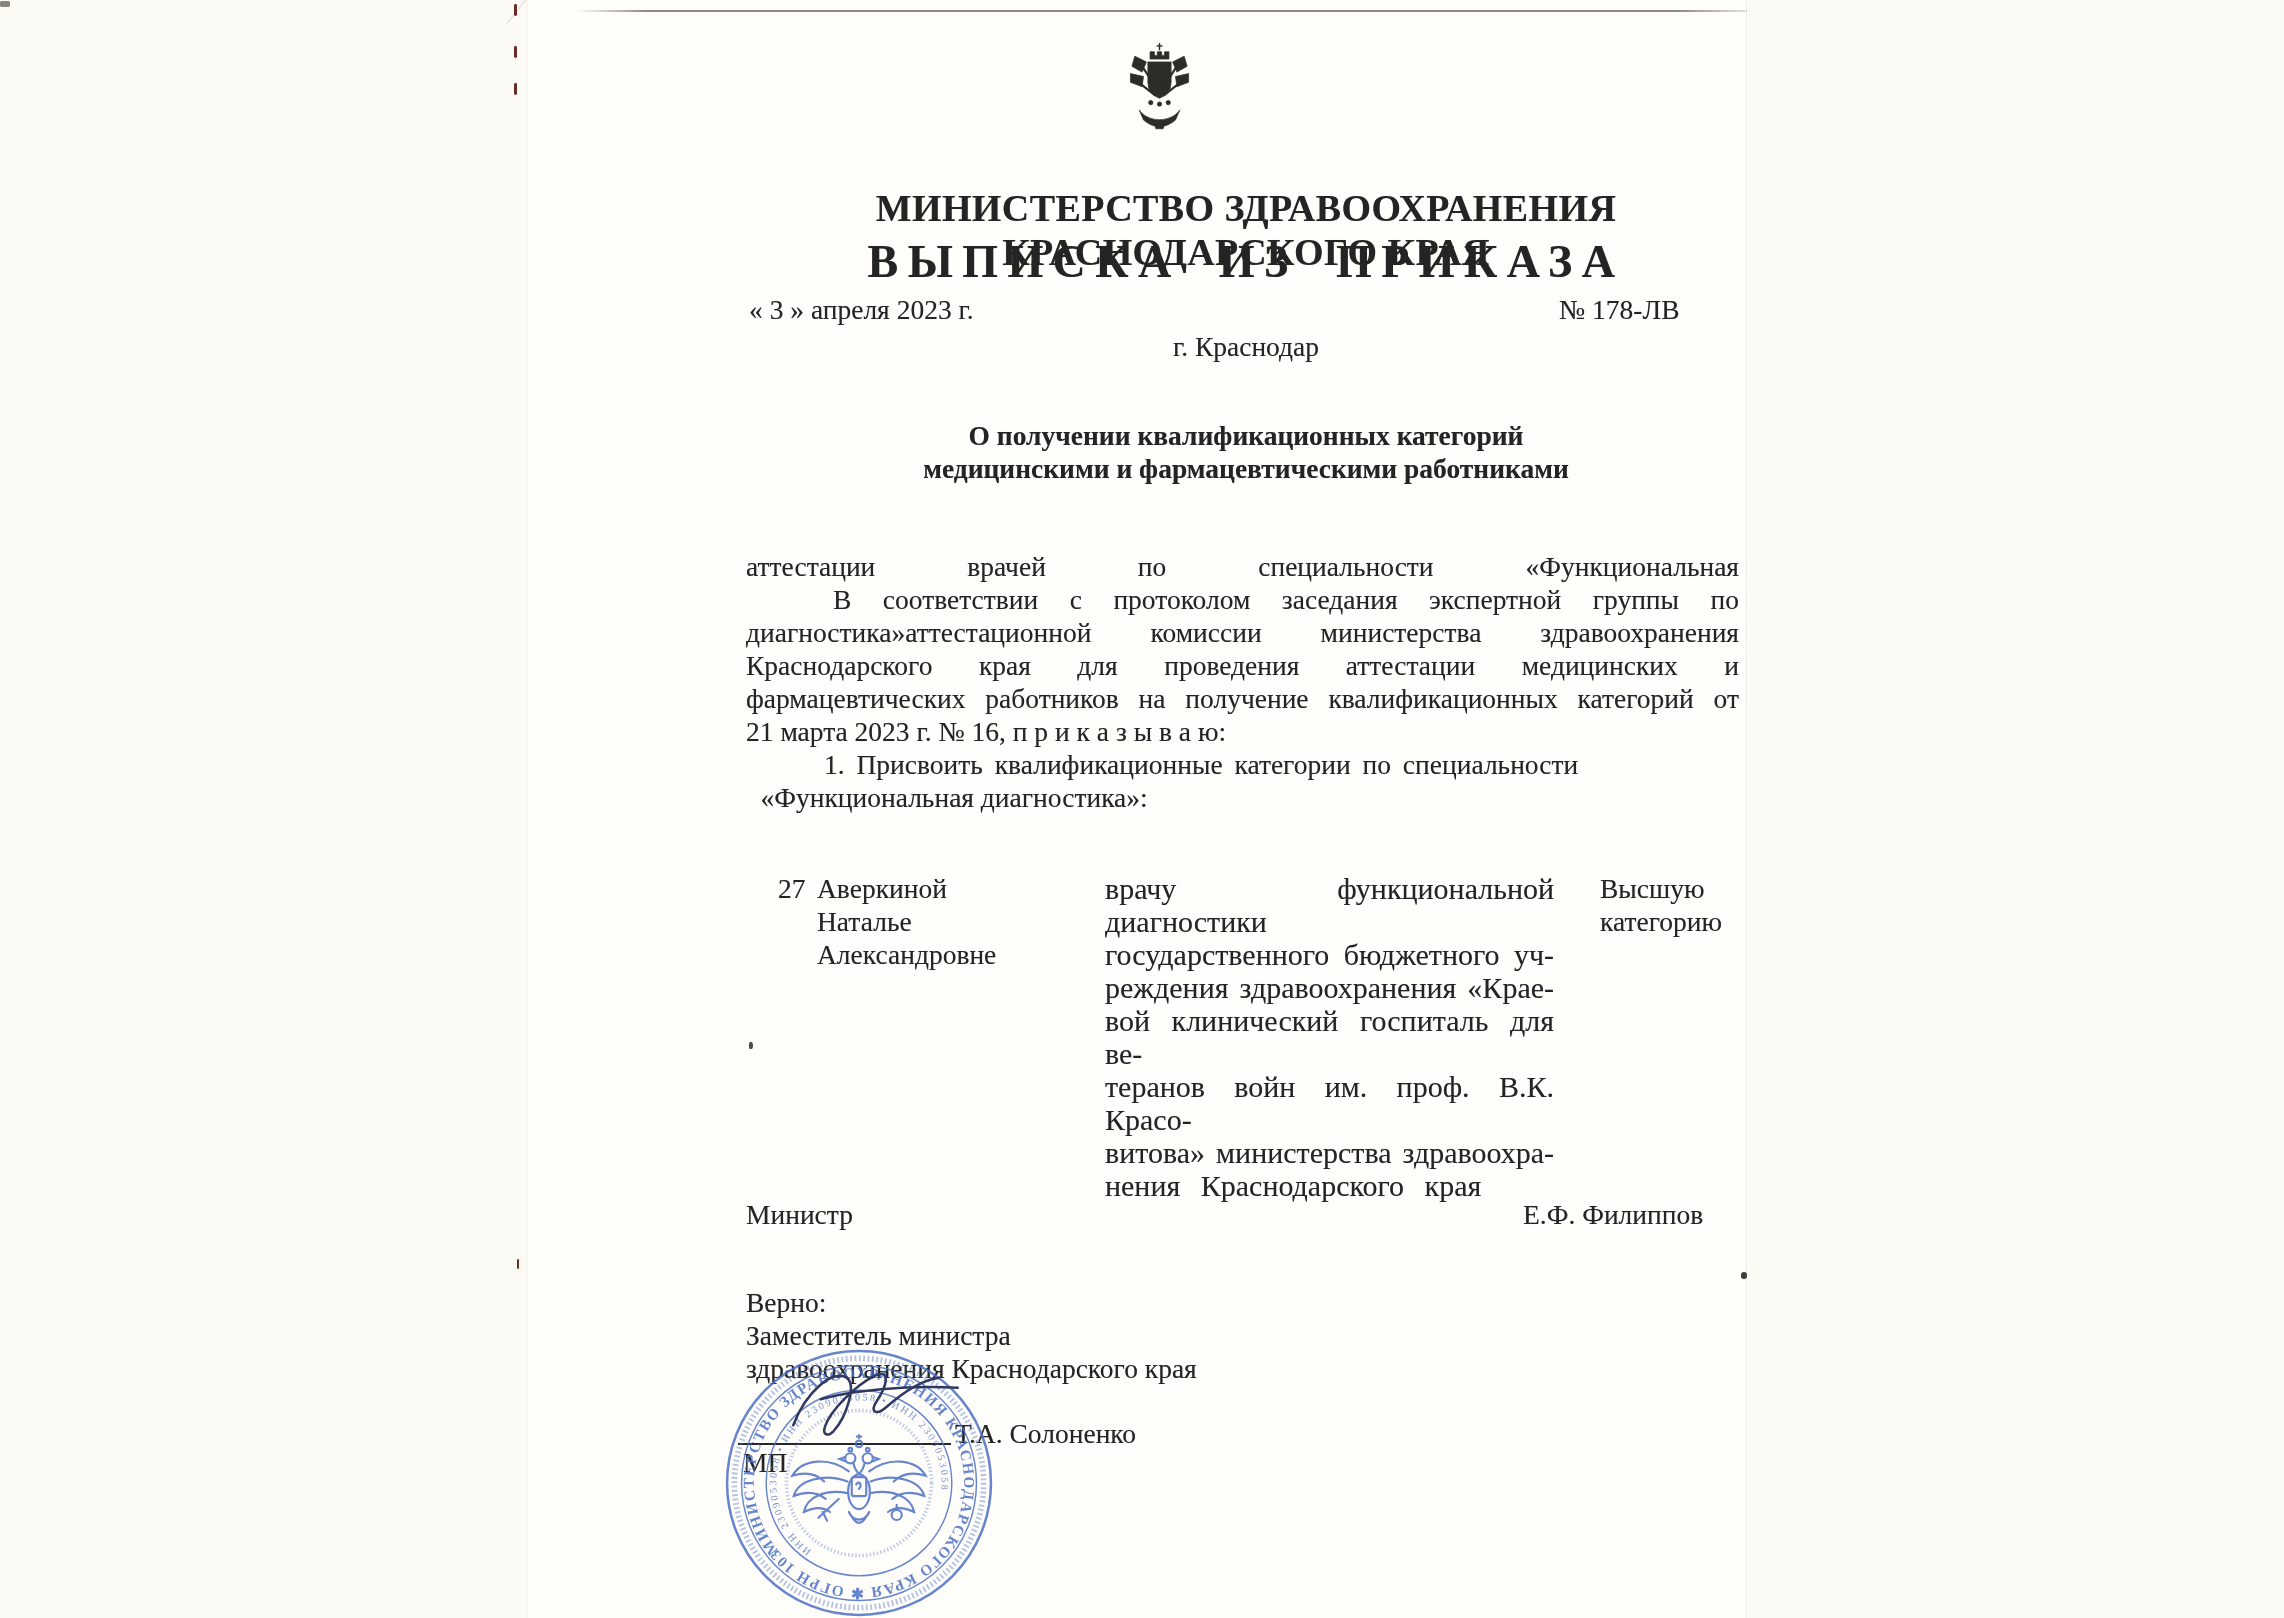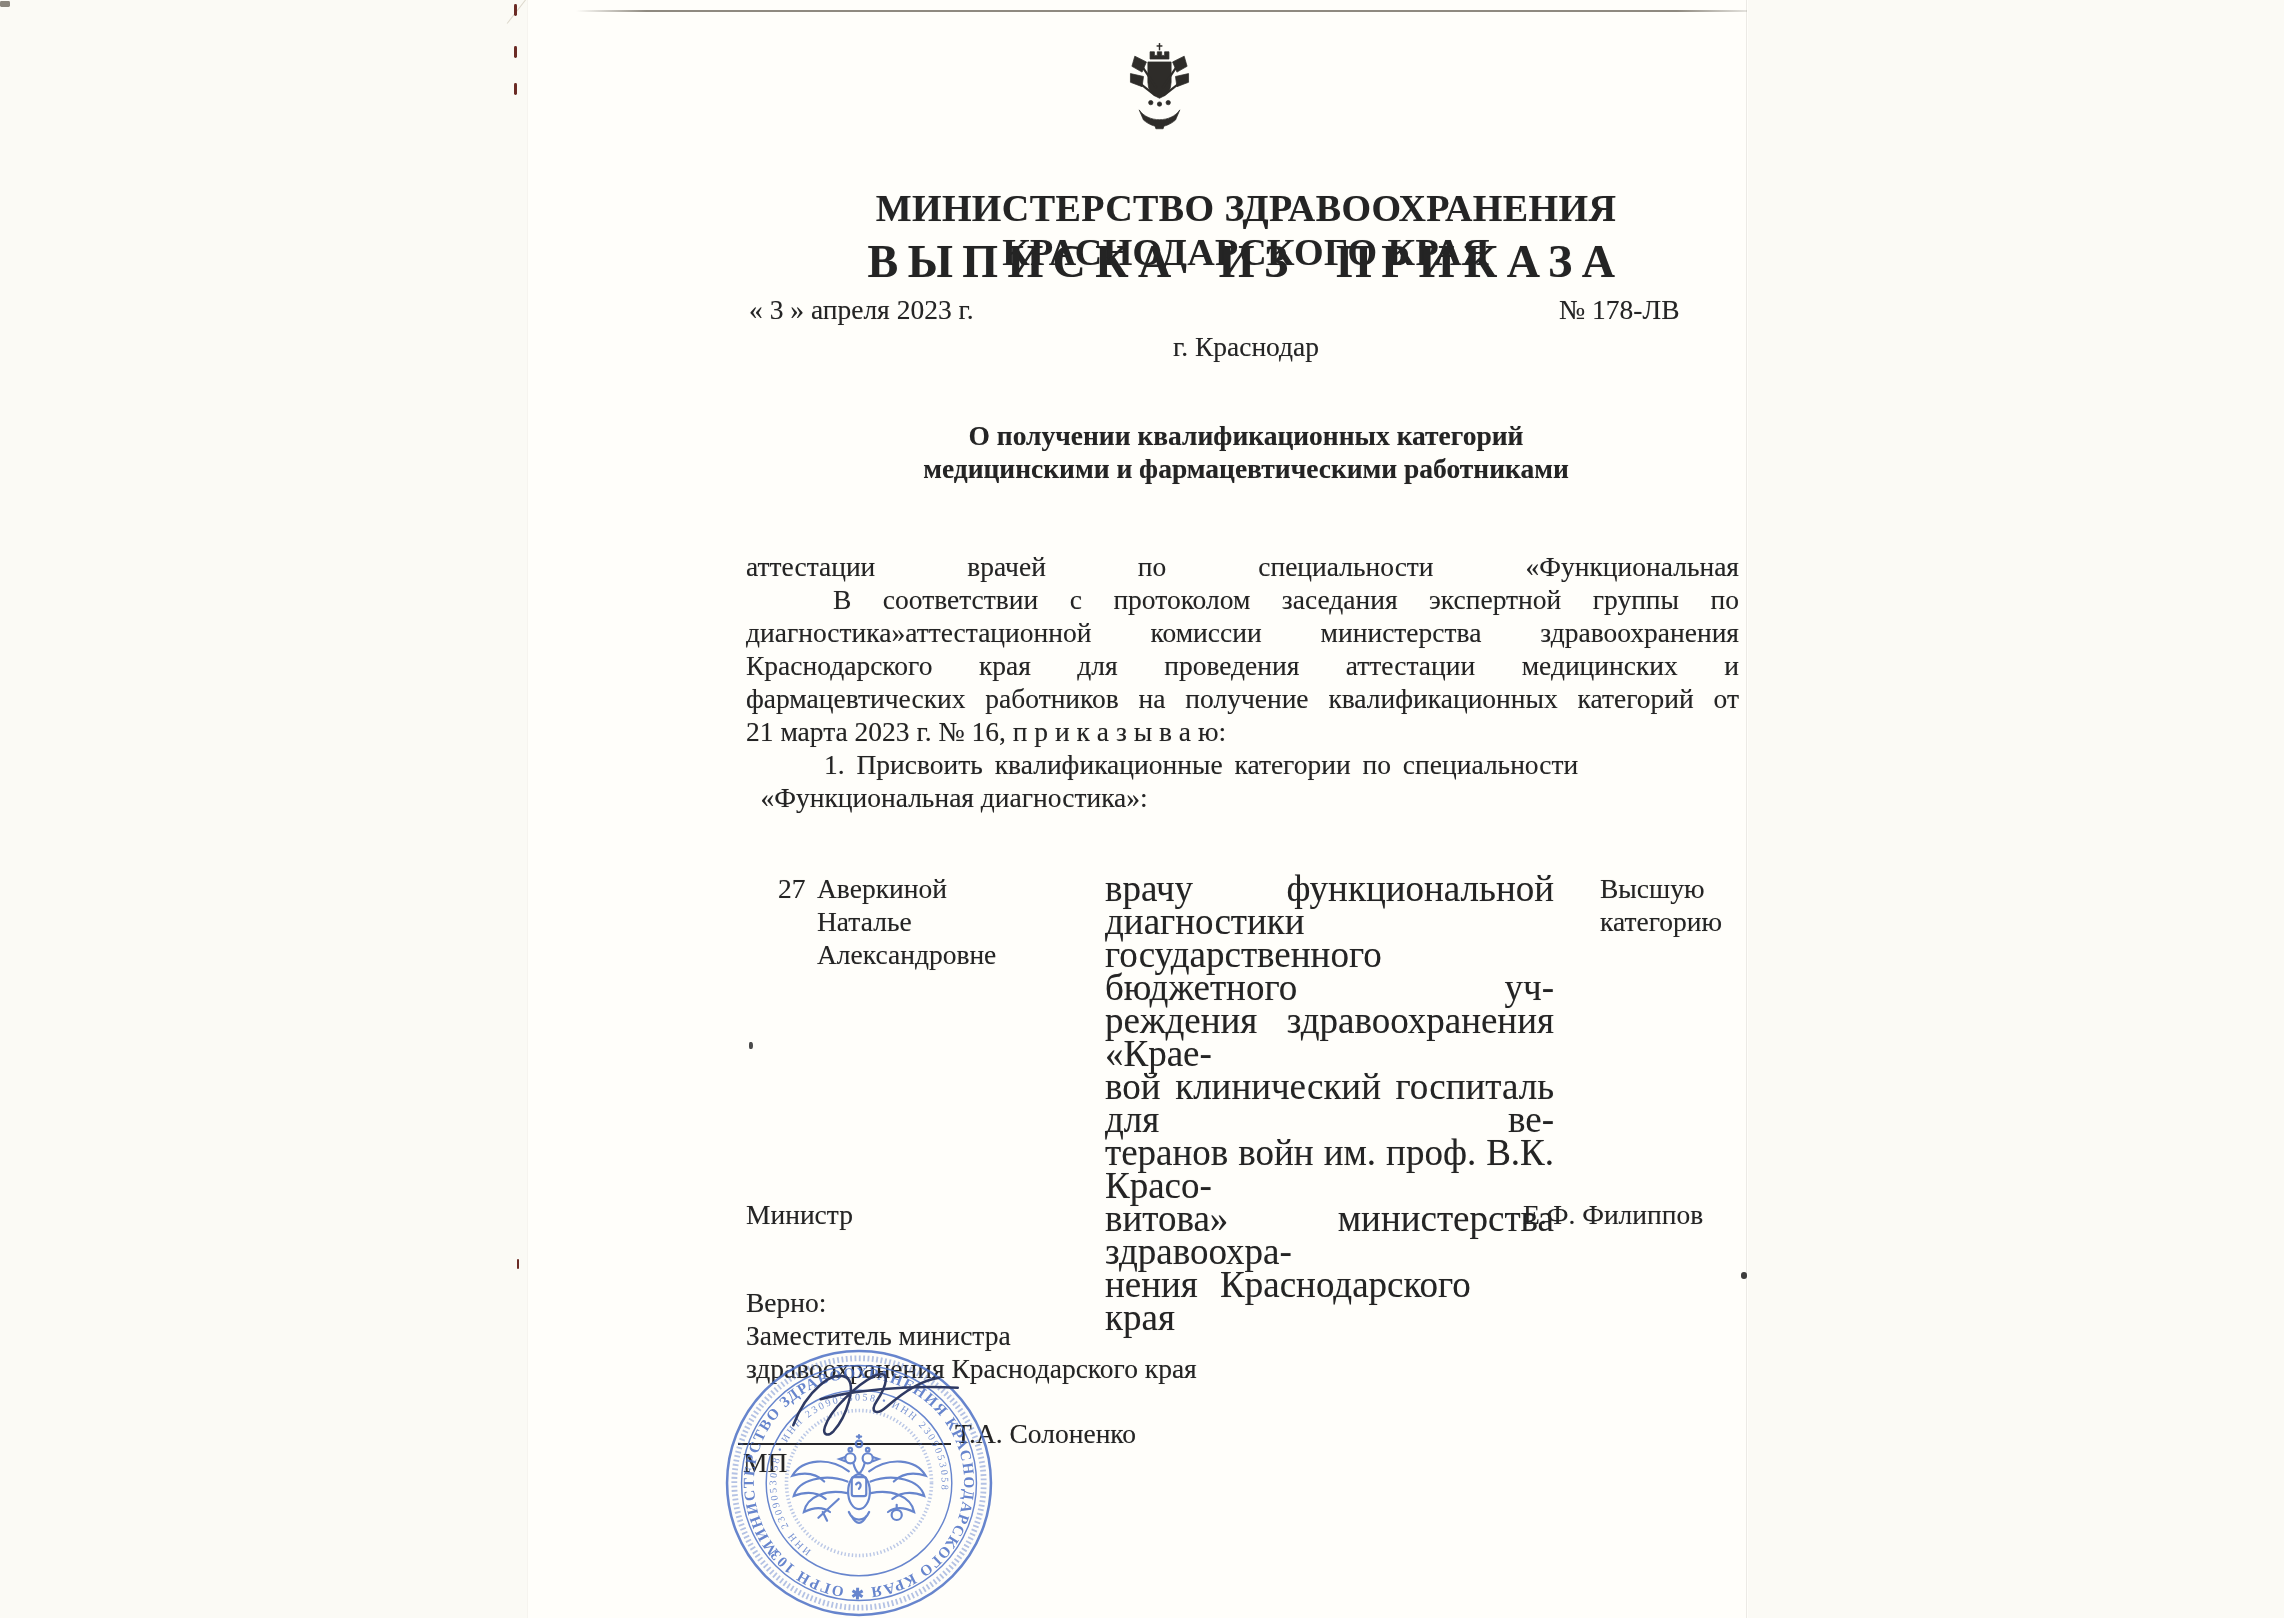--- a/index.html
+++ b/index.html
@@ -98,21 +98,21 @@
   </div>
 
   <div class="abs soft body-size" style="left:746px;top:872px;margin-left:32px;">27</div>
 
   <div class="abs soft body-size" style="left:817px;top:872px;width:203px;">
     <div>Аверкиной</div>
     <div>Наталье</div>
     <div>Александровне</div>
   </div>
 
-  <div class="abs soft" style="left:1105px;top:872px;width:449px;font-size:37px;line-height:33px;">
+  <div class="abs soft" style="left:1105px;top:872px;width:449px;font-size:30px;line-height:33px;">
     <div class="just">врачу функциональной диагностики</div>
     <div class="just">государственного бюджетного уч-</div>
     <div class="just">реждения здравоохранения «Крае-</div>
     <div class="just">вой клинический госпиталь для ве-</div>
     <div class="just">теранов войн  им. проф. В.К. Красо-</div>
     <div class="just">витова» министерства здравоохра-</div>
     <div class="ws18">нения Краснодарского края</div>
   </div>
 
   <div class="abs soft body-size" style="left:1600px;top:872px;width:130px;">

